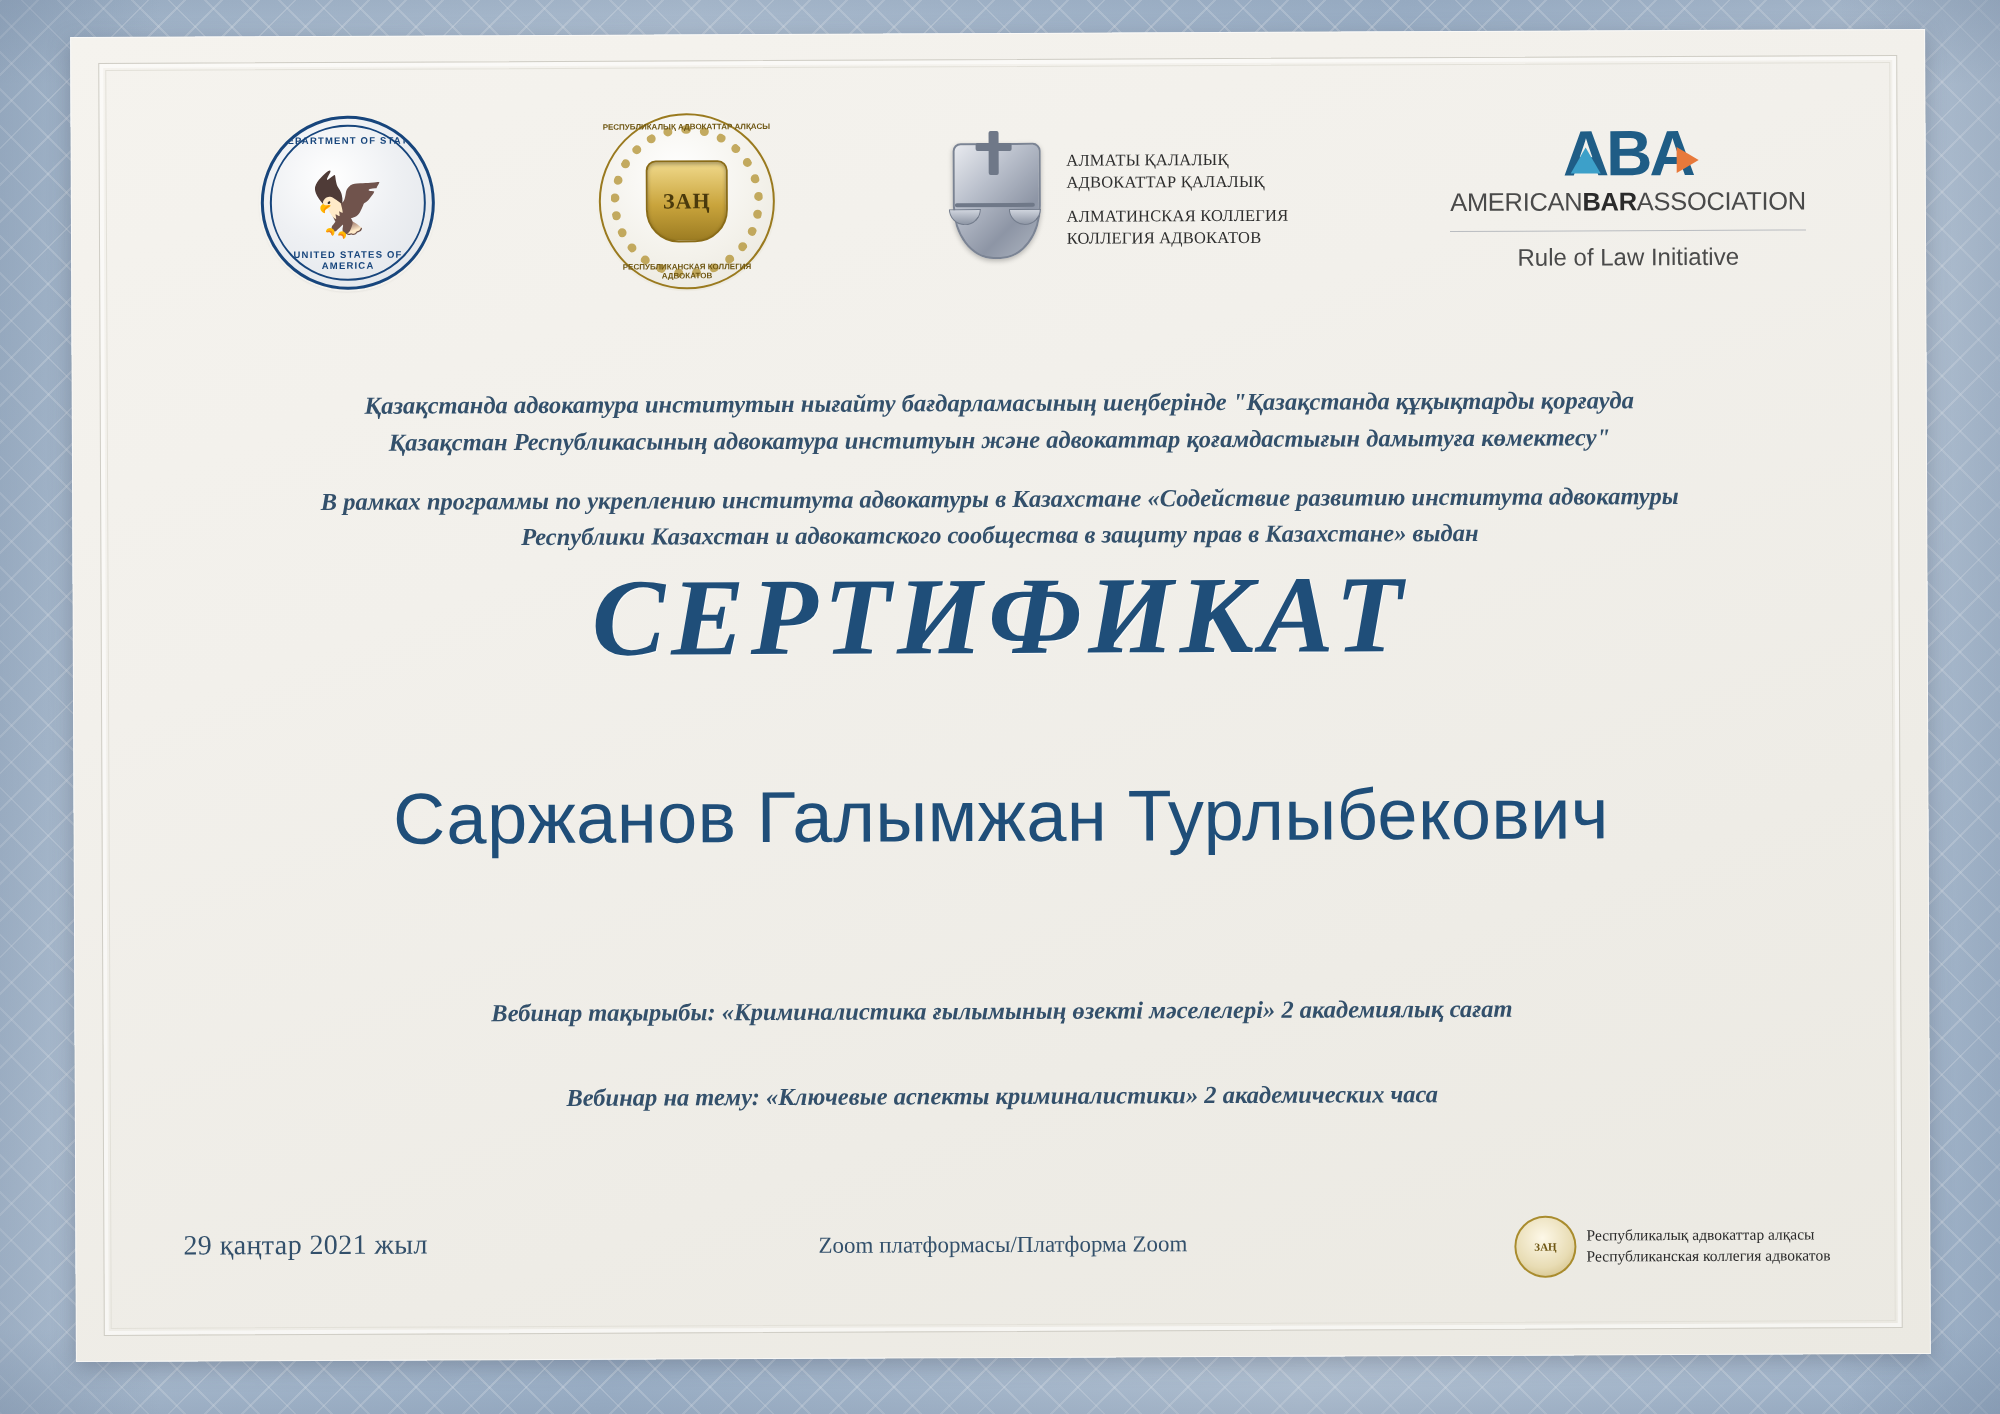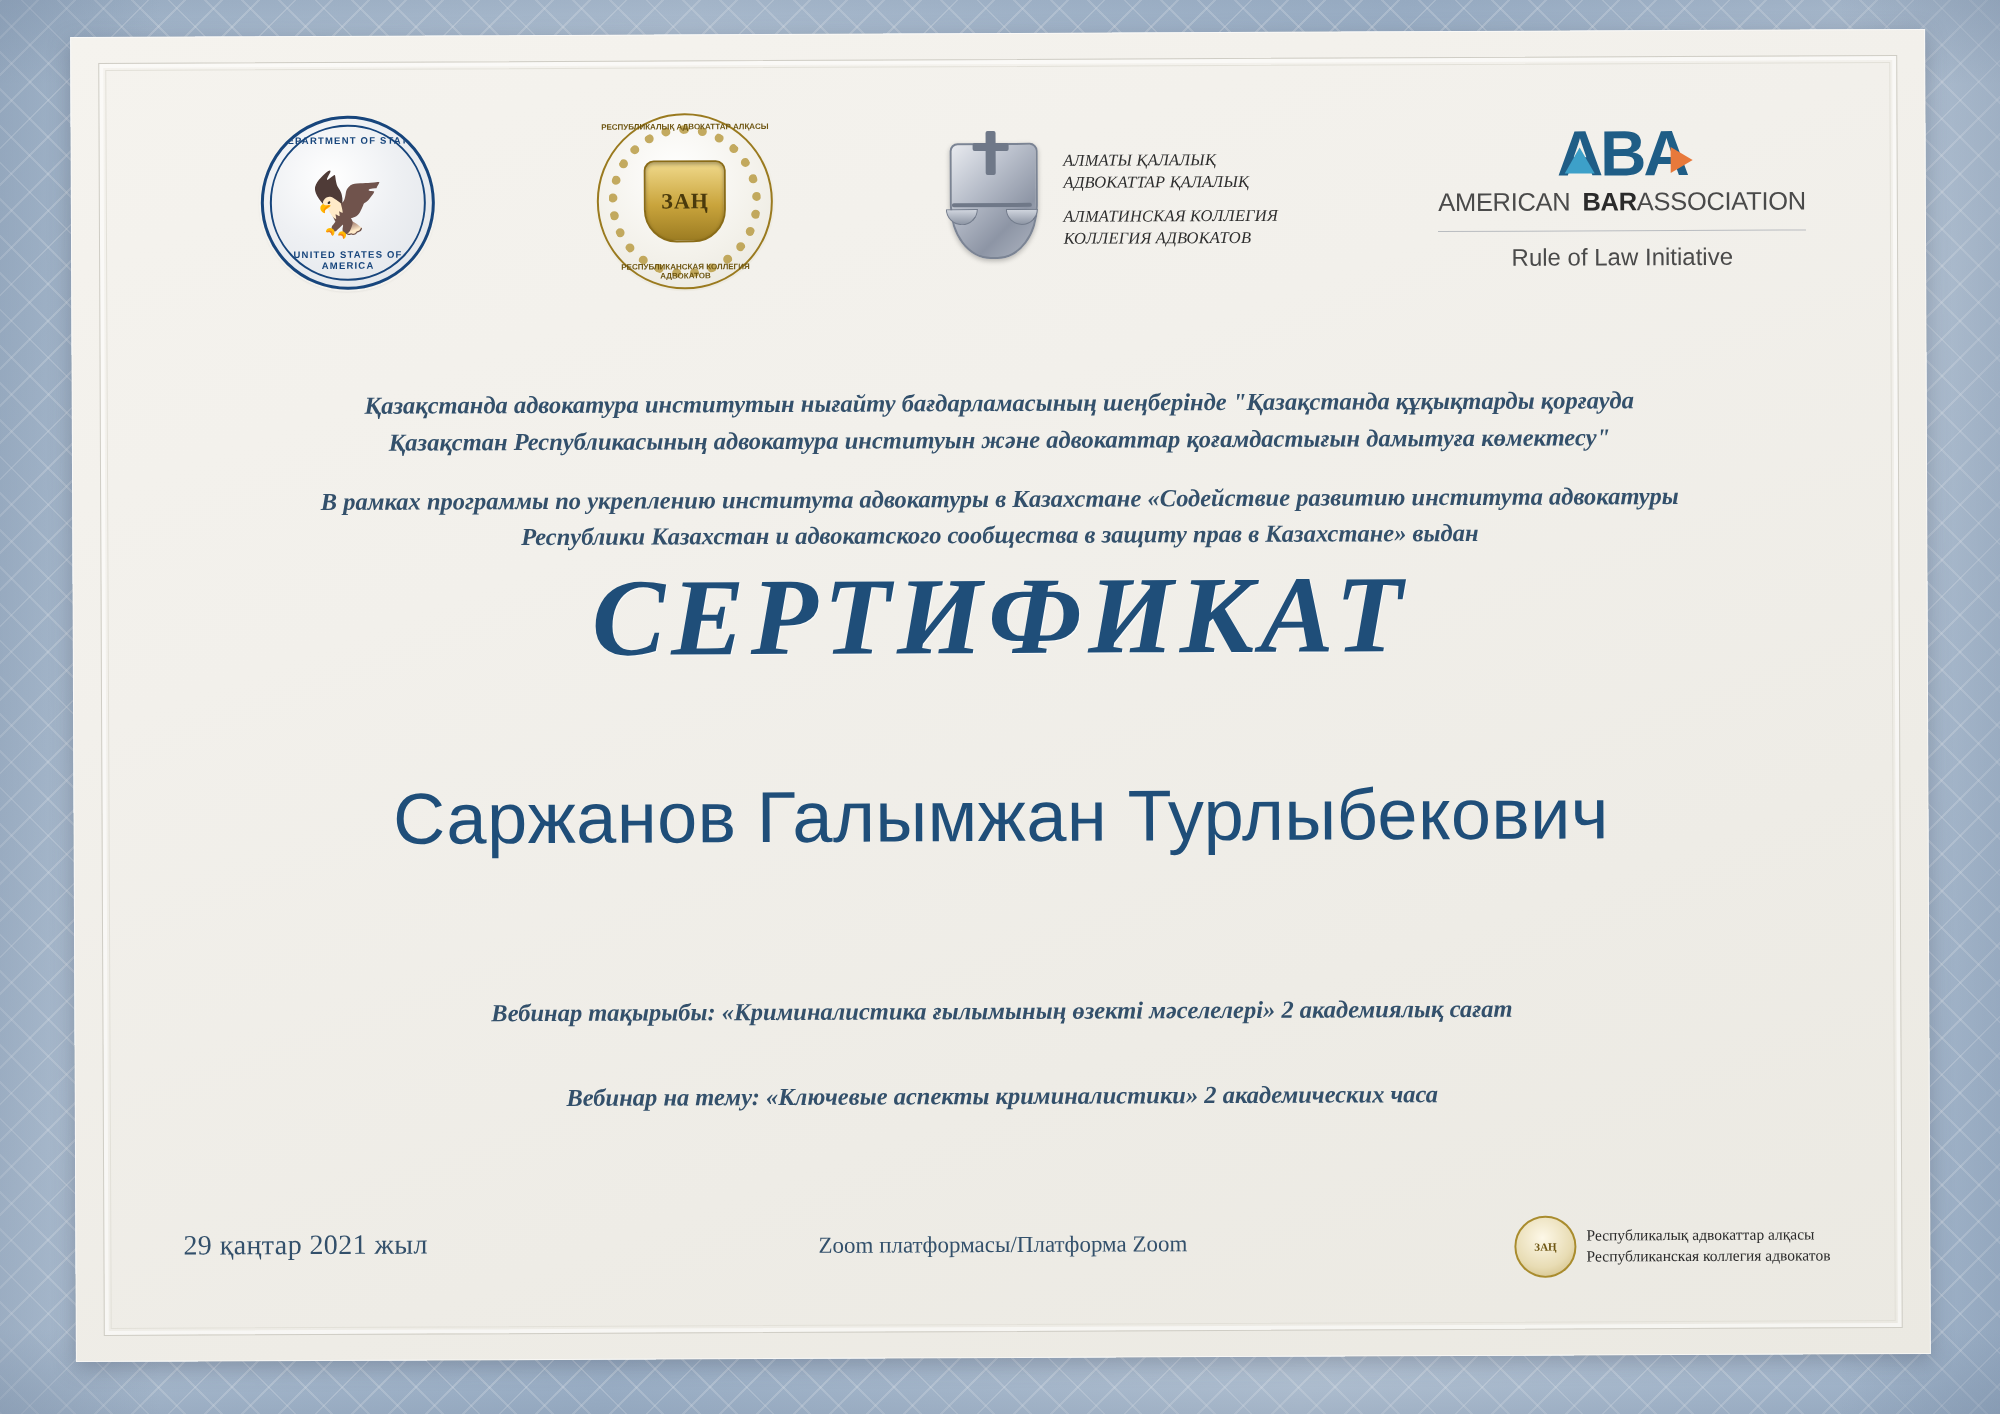--- a/index.html
+++ b/index.html
@@ -245,21 +245,21 @@
   }
   .almaty-shield .pan.left { left: 10px; }
   .almaty-shield .pan.right { right: 10px; }
   .almaty-text {
     font-family: "Liberation Serif", serif;
     color: #2e2e2e;
     font-size: 16.5px;
     line-height: 1.32;
     letter-spacing: 0.2px;
   }
-  .almaty-text .blk { margin-bottom: 12px; font-style: italic; }
+  .almaty-text .blk { margin-bottom: 12px; }
   .almaty-text .blk:last-child { margin-bottom: 0; }
 
   
   .aba {
     text-align: center;
     font-family: "Liberation Sans", sans-serif;
   }
   .aba .mark {
     font-size: 64px;
     font-weight: bold;
@@ -289,21 +289,21 @@
     right: -6px;
     bottom: 10px;
   }
   .aba .name {
     font-size: 25.5px;
     color: #4a4a4a;
     letter-spacing: -0.3px;
     margin-top: 4px;
     white-space: nowrap;
   }
-  .aba .name b { color: #2b2b2b; padding-left: 12px; }
+  .aba .name b { color: #2b2b2b; }
   .aba .rule {
     margin-top: 14px;
     padding-top: 12px;
     border-top: 1px solid #b9bcc0;
     font-size: 24px;
     color: #4a4a4a;
   }
 
   
   .intro {

